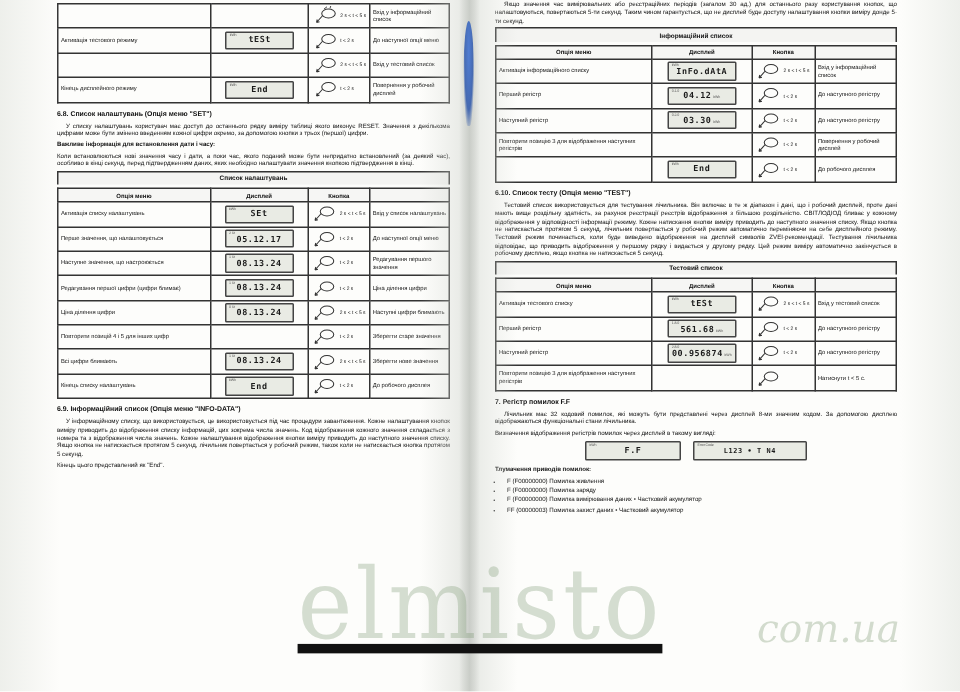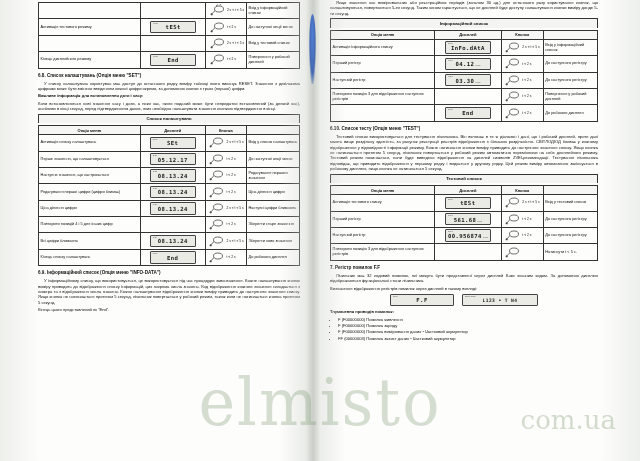--- a/index.html
+++ b/index.html
@@ -97,35 +97,35 @@
     width:17px;height:13px;flex:0 0 auto;position:relative;
   }
   .keyicon svg{display:block;}
   .keylabel{font-size:3.3px;text-align:center;line-height:1;margin-top:.5px;}
   ul.plain{margin:1px 0 2px 8px;padding:0;}
   ul.plain li{margin:0 0 1px 0;font-size:4.1px;}
   .b{font-weight:bold;}
   .watermark{
     position:absolute;left:0;right:0;top:352px;height:100px;
     z-index:8;pointer-events:none;
-    display:flex;align-items:center;justify-content:center;
+    display:flex;align-items:center;justify-content:center;text-decoration:underline;
   }
   .wm-text{
     font-family:"DejaVu Serif", serif;
     font-size:62px;
     color:rgba(120,150,110,0.30);
     letter-spacing:2px;
     white-space:nowrap;
     transform:scaleY(1.05);
   }
   .wm-sub{
-    position:absolute;right:24px;top:405px;
+    position:absolute;right:40px;top:405px;
     font-family:"DejaVu Serif", serif;
     font-size:26px;color:rgba(120,150,110,0.32);
-    z-index:8;pointer-events:none;
+    z-index:8;pointer-events:none;font-style:italic;
   }
   .tbl.compact td{padding:1.2px 1.6px;}
 </style>
 </head>
 <body>
 
 <div class="page">
 
   <div class="col col-left">
 

